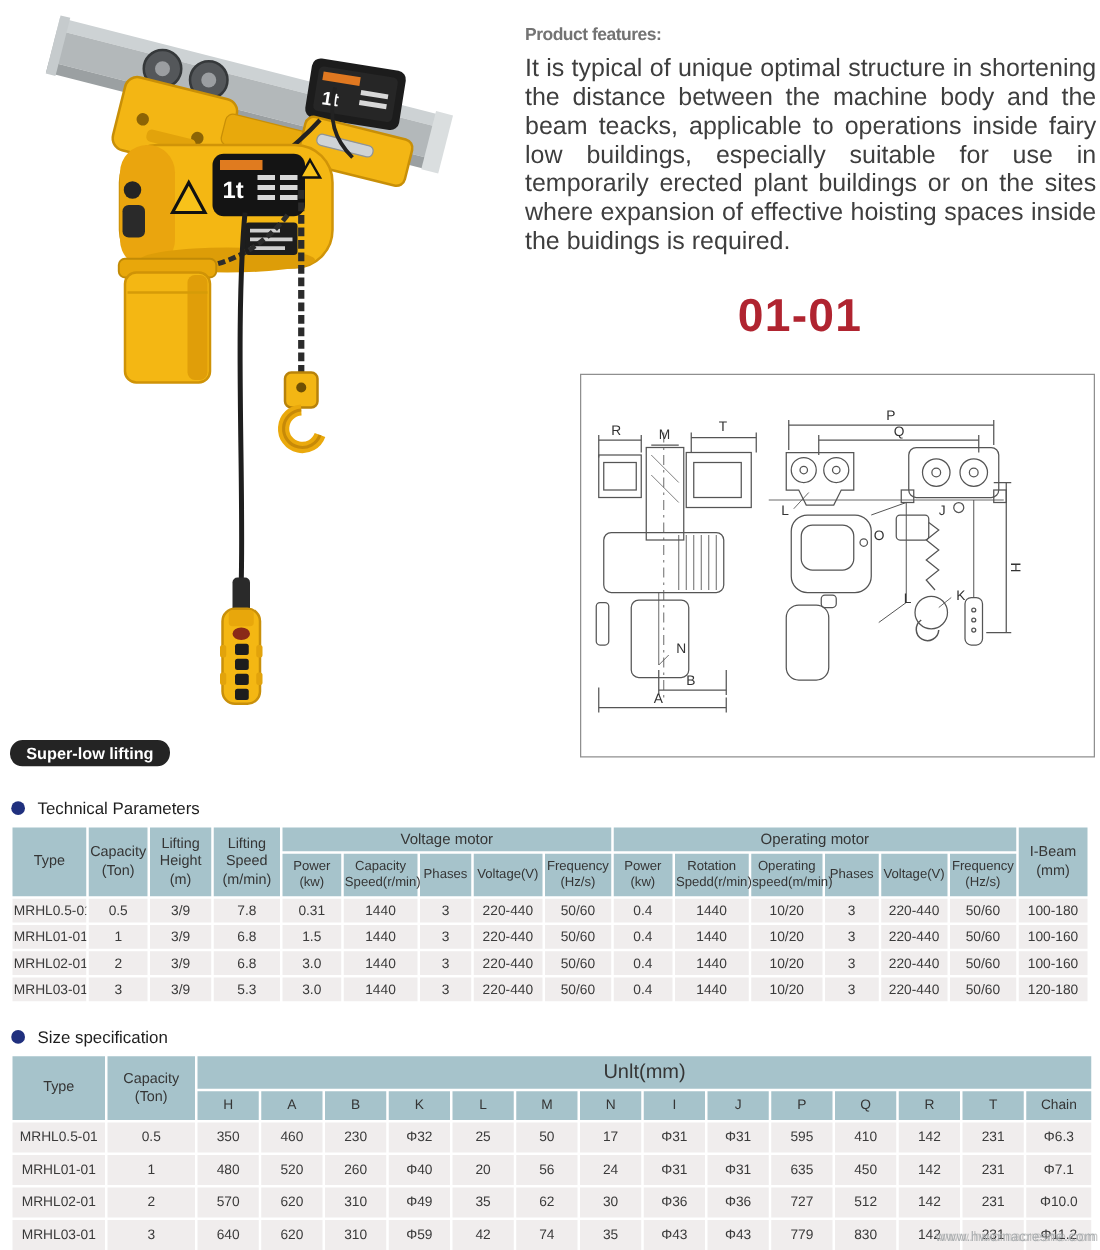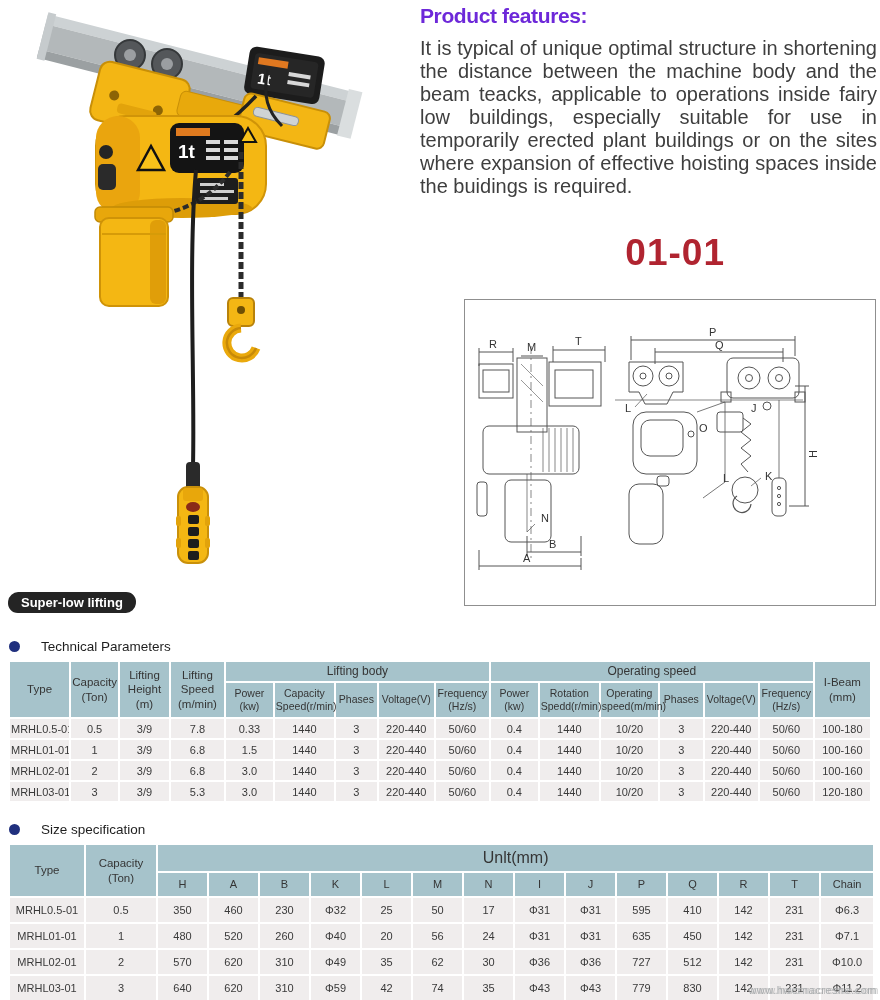--- a/index.html
+++ b/index.html
@@ -10,33 +10,33 @@
   .photo{position:absolute;left:0;top:0;width:420px;height:585px;}
 
   
   .badge{position:absolute;left:8px;top:592px;width:128px;height:21px;background:#242424;
          border-radius:9px 11px 9px 11px;transform:skewX(-6deg);
          display:flex;align-items:center;justify-content:center;}
   .badge span{transform:skewX(6deg);color:#fff;font-size:13px;font-weight:bold;letter-spacing:0;white-space:nowrap;}
 
   
   .features{position:absolute;left:420px;top:4px;width:457px;}
-  .features h1{margin:0 0 9px 0;font-size:21px;font-weight:bold;color:#6d28d9;letter-spacing:-0.4px;}
+  .features h1{margin:15px 0 9px 0;font-size:14px;font-weight:bold;color:#737373;letter-spacing:-0.4px;}
   .features p{margin:0;font-size:20px;line-height:23px;text-align:justify;color:#3e3e3e;}
 
   
-  .model-code{position:absolute;left:555px;top:232px;width:170px;text-align:right;
+  .model-code{position:absolute;left:555px;top:232px;width:170px;text-align:center;
               font-size:37px;font-weight:bold;color:#b02430;letter-spacing:1px;}
 
   
   .diagram{position:absolute;left:464px;top:299px;width:412px;height:307px;
            border:1px solid #8f8f8f;background:#fff;box-sizing:border-box;}
 
   
-  .section-heading{position:absolute;left:9px;display:flex;align-items:center;gap:21px;
+  .section-heading{position:absolute;left:9px;display:flex;align-items:center;gap:10px;
                    font-size:13.5px;color:#1e1e1e;}
   .section-heading .bullet{width:11px;height:11px;border-radius:50%;background:#20307e;flex:0 0 auto;}
   .sh-tech{top:639px;}
   .sh-size{top:822px;}
 
   
   table.tbl{position:absolute;left:8px;width:864px;border-collapse:separate;border-spacing:2px;
             table-layout:fixed;background:#fff;}
   table.tbl th{background:#a6c3cb;font-weight:normal;color:#353535;text-align:center;
                vertical-align:middle;padding:1px 1px;line-height:1.25;}
@@ -320,22 +320,22 @@
         <col style="width:52px">
         <col style="width:52px">
       <col style="width:54px">
     </colgroup>
     <thead>
       <tr>
         <th rowspan="2">Type</th>
         <th rowspan="2">Capacity (Ton)</th>
         <th rowspan="2">Lifting Height (m)</th>
         <th rowspan="2">Lifting Speed (m/min)</th>
-        <th colspan="5" class="grp">Lifting body</th>
-        <th colspan="6" class="grp">Operating speed</th>
+        <th colspan="5" class="grp">Voltage motor</th>
+        <th colspan="6" class="grp">Operating motor</th>
         <th rowspan="2">I-Beam (mm)</th>
       </tr>
       <tr>
         <th class="sub">Power (kw)</th>
         <th class="sub">Capacity Speed(r/min)</th>
         <th class="sub">Phases</th>
         <th class="sub">Voltage(V)</th>
         <th class="sub">Frequency (Hz/s)</th>
         <th class="sub">Power (kw)</th>
         <th class="sub">Rotation Spedd(r/min)</th>
@@ -344,21 +344,21 @@
         <th class="sub">Voltage(V)</th>
         <th class="sub">Frequency (Hz/s)</th>
       </tr>
     </thead>
     <tbody>
         <tr>
           <td>MRHL0.5-01</td>
           <td>0.5</td>
           <td>3/9</td>
           <td>7.8</td>
-          <td>0.33</td>
+          <td>0.31</td>
           <td>1440</td>
           <td>3</td>
           <td>220-440</td>
           <td>50/60</td>
           <td>0.4</td>
           <td>1440</td>
           <td>10/20</td>
           <td>3</td>
           <td>220-440</td>
           <td>50/60</td>

